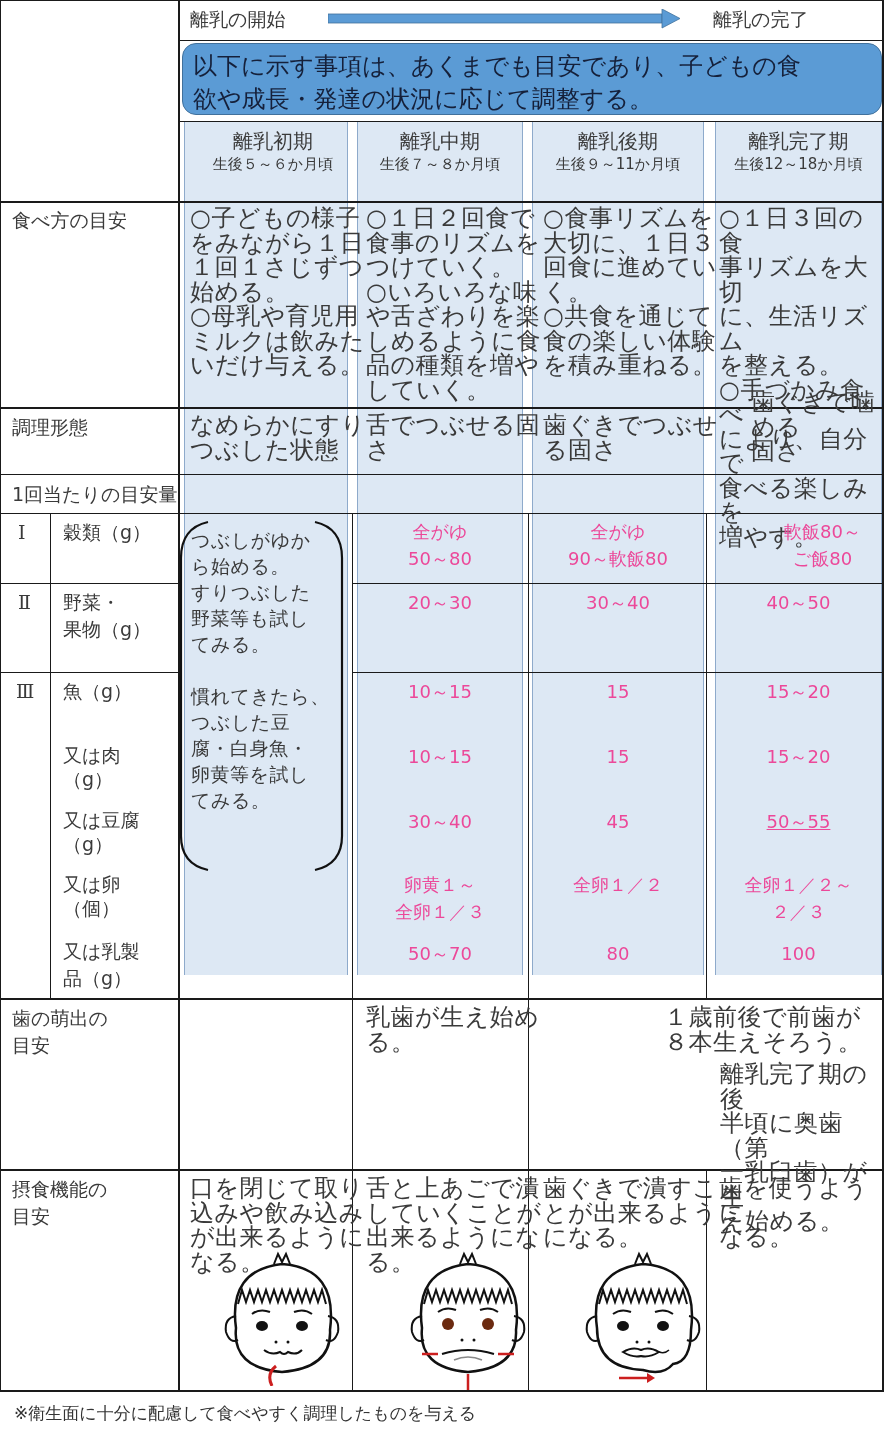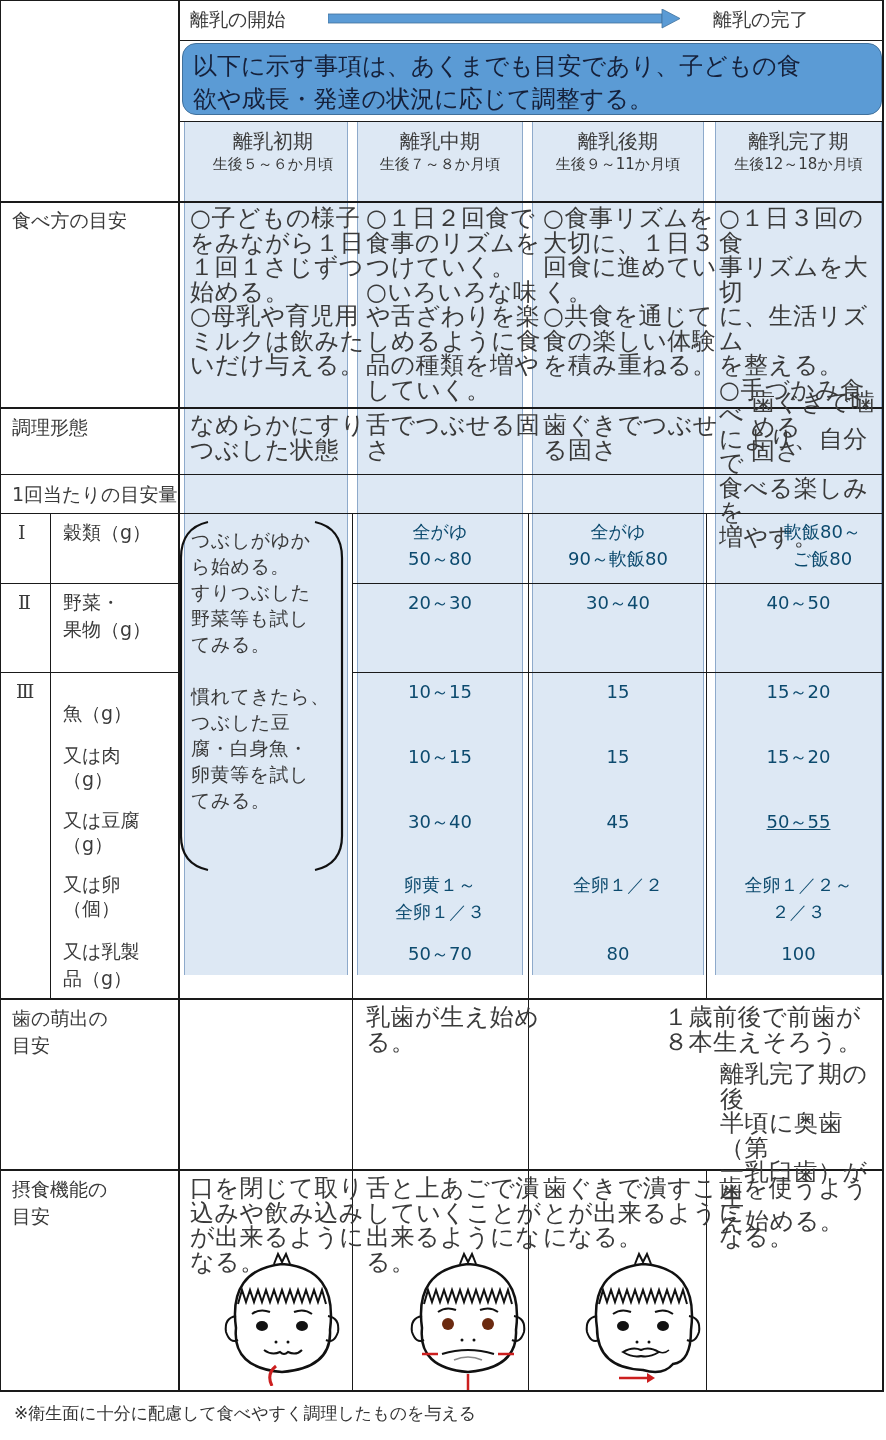--- a/index.html
+++ b/index.html
@@ -3,21 +3,21 @@
 <meta charset="utf-8">
 <style>
   html, body { margin:0; padding:0; background:#ffffff; }
   body { width:886px; height:1440px; position:relative; overflow:hidden;
          font-family:"DejaVu Sans","Liberation Sans",sans-serif; color:#3a3a3a; }
   .abs { position:absolute; }
   .line { position:absolute; background:#1a1a1a; }
   .strip { position:absolute; background:#dde8f4; border-left:1px solid #8eaacb; border-right:1px solid #8eaacb; }
   .txt { position:absolute; font-size:24px; line-height:24.5px; white-space:pre-line; letter-spacing:0.5px; }
   .lbl { position:absolute; font-size:19px; line-height:27px; white-space:pre-line; }
-  .num { position:absolute; font-size:18px; text-align:center; line-height:27px; white-space:pre-line; color:#0c4a6e; }
+  .num { position:absolute; font-size:18px; text-align:center; line-height:27px; white-space:pre-line; color:#ec4899; }
   .hdr-title { font-size:20px; line-height:26px; text-align:center; }
   .hdr-sub { font-size:15px; line-height:20px; text-align:center; }
   .banner { position:absolute; left:182px; top:43px; width:700px; height:72px;
             background:#5b9bd5; border:1px solid #41719c; border-radius:14px;
             font-size:24px; line-height:33px; color:#15203a; padding:6px 0 0 10px; box-sizing:border-box; white-space:pre-line; }
   .arrow { position:absolute; left:328px; top:9px; }
   .bracket { position:absolute; }
   .face { position:absolute; }
   .footnote { position:absolute; left:14px; top:1402px; font-size:17px; color:#333; }
 </style>
@@ -153,21 +153,21 @@
 
 <div class="lbl" style="left:18px; top:589px; font-family:'DejaVu Serif',serif;">Ⅱ</div>
 <div class="lbl" style="left:63px; top:589px;">野菜・
 果物（g）</div>
 <div class="num" style="left:357px; top:589px; width:166px;">20～30</div>
 <div class="num" style="left:532px; top:589px; width:172px;">30～40</div>
 <div class="num" style="left:715px; top:589px; width:167px;">40～50</div>
 
 <div class="lbl" style="left:16px; top:678px; font-family:'DejaVu Serif',serif;">Ⅲ</div>
 
-<div class="lbl" style="left:63px; top:678px;margin-top:22px;">魚（g）</div>
+<div class="lbl" style="left:63px; top:678px;">魚（g）</div>
 <div class="num" style="left:357px; top:678px; width:166px;">10～15</div>
 <div class="num" style="left:532px; top:678px; width:172px;">15</div>
 <div class="num" style="left:715px; top:678px; width:167px;">15～20</div>
 
 <div class="lbl" style="left:63px; top:743px; line-height:24px;">又は肉
 （g）</div>
 <div class="num" style="left:357px; top:743px; width:166px;">10～15</div>
 <div class="num" style="left:532px; top:743px; width:172px;">15</div>
 <div class="num" style="left:715px; top:743px; width:167px;">15～20</div>
 

